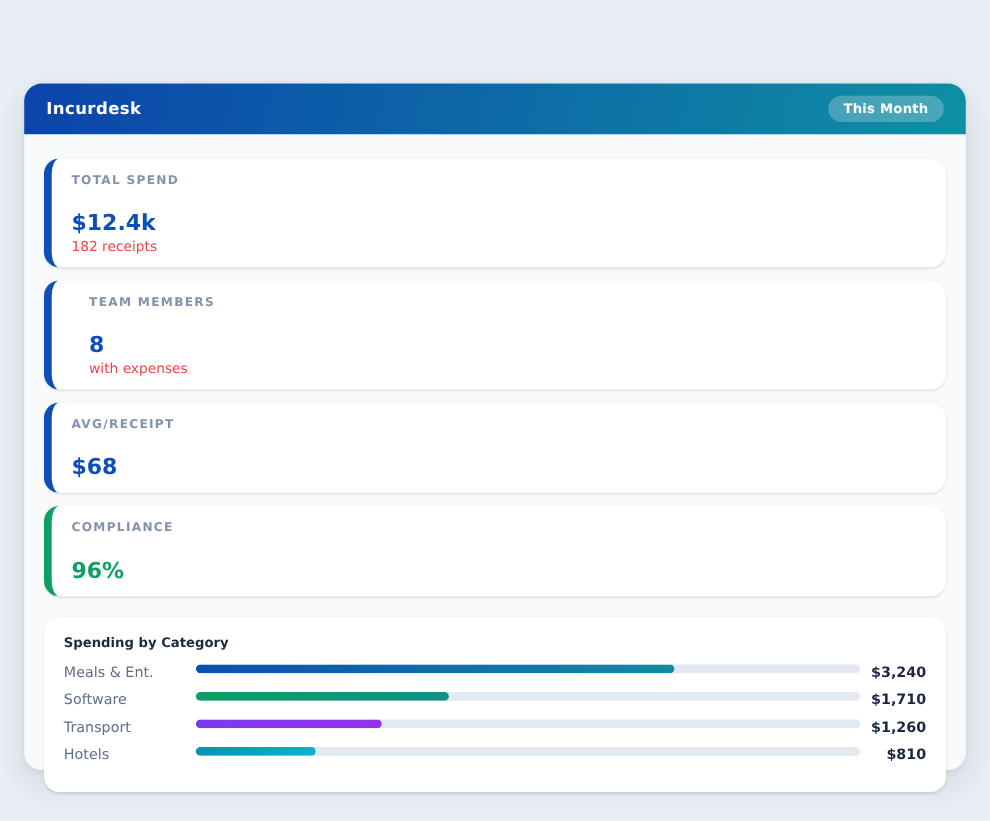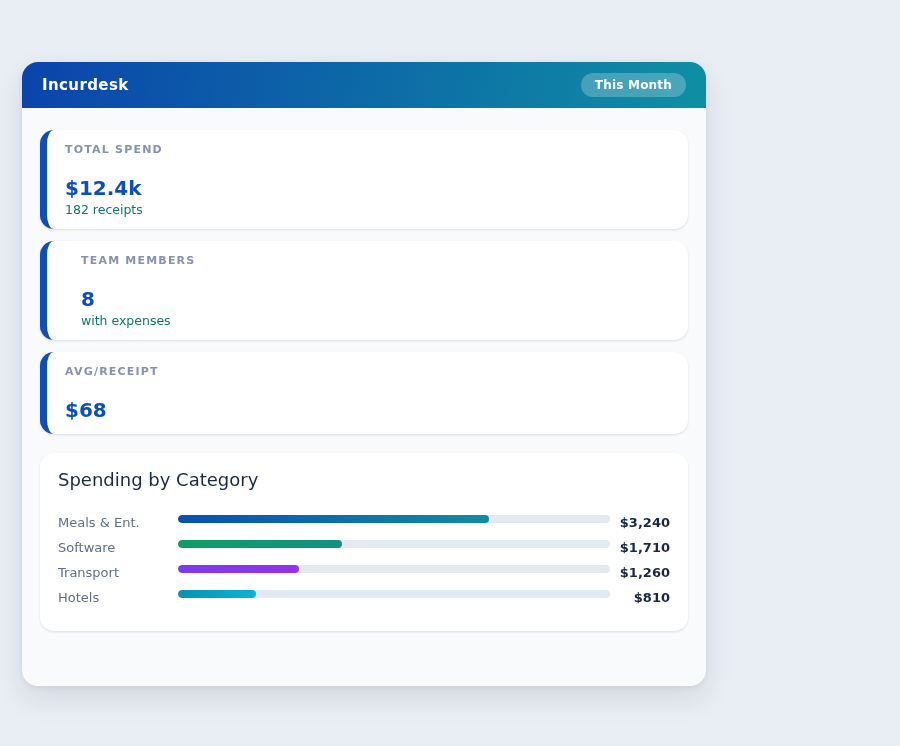--- a/index.html
+++ b/index.html
@@ -5,22 +5,22 @@
   * { margin: 0; padding: 0; box-sizing: border-box; }
   html, body { width: 900px; height: 746px; }
   body {
     background: #e9edf4;
     font-family: "DejaVu Sans", "Liberation Sans", sans-serif;
     position: relative;
     overflow: hidden;
   }
   .panel {
     position: absolute;
-    left: 22px; top: 62px;
-    width: 684px; height: 624px;
+    left: 22px; top: 76px;
+    width: 856px; height: 624px;
     background: #f8fafc;
     border-radius: 16px;
     box-shadow: 0 12px 30px rgba(30,41,59,0.10), 0 2px 6px rgba(30,41,59,0.06);
   }
   .app-header {
     height: 46px;
     border-radius: 16px 16px 0 0;
     display: flex;
     align-items: center;
     justify-content: space-between;
@@ -63,35 +63,35 @@
   }
   .stat-value {
     font-size: 20px;
     font-weight: 800;
     color: #0d4fb6;
     line-height: 1.15;
     margin-top: 21px;
   }
   .stat-sub {
     font-size: 12.5px;
-    color: #0f766e;
+    color: #ef4444;
     margin-top: 2px;
   }
   .chart-card {
     background: #ffffff;
     border-radius: 14px;
     padding: 16px 18px 16px 18px;
     margin-top: 19px;
     box-shadow: 0 1px 3px rgba(15,23,42,0.07), 0 1px 2px rgba(15,23,42,0.05);
   }
   .chart-title {
-    font-size: 18px;
-    font-weight: 400;
+    font-size: 12px;
+    font-weight: 700;
     color: #1c2940;
-    margin-bottom: 25px;
+    margin-bottom: 13px;
   }
   .chart-row {
     display: flex;
     align-items: flex-start;
     height: 25px;
   }
   .row-label {
     width: 120px;
     flex: 0 0 120px;
     font-size: 13px;
@@ -141,20 +141,24 @@
       <div class="stat-label">TEAM MEMBERS</div>
       <div class="stat-value" style="color: rgb(13, 79, 182);">8</div>
       <div class="stat-sub">with expenses</div>
     </div>
 
     <div class="stat-card" style="border-left-color: rgb(13, 79, 182);">
       <div class="stat-label">AVG/RECEIPT</div>
       <div class="stat-value" style="color: rgb(13, 79, 182);">$68</div>
     </div>
 
+    <div class="stat-card" style="border-left-color: rgb(13, 159, 99);">
+      <div class="stat-label">COMPLIANCE</div>
+      <div class="stat-value" style="color: rgb(13, 159, 99);">96%</div>
+    </div>
 
     <div class="chart-card">
       <div class="chart-title">Spending by Category</div>
 
       <div class="chart-row">
         <div class="row-label">Meals &amp; Ent.</div>
         <div class="bar-track" style="background: rgb(227, 233, 240);">
           <div class="bar-fill" style="width: 72%; background: linear-gradient(90deg, rgb(10, 79, 178), rgb(18, 139, 161));"></div>
         </div>
         <div class="row-value">$3,240</div>

